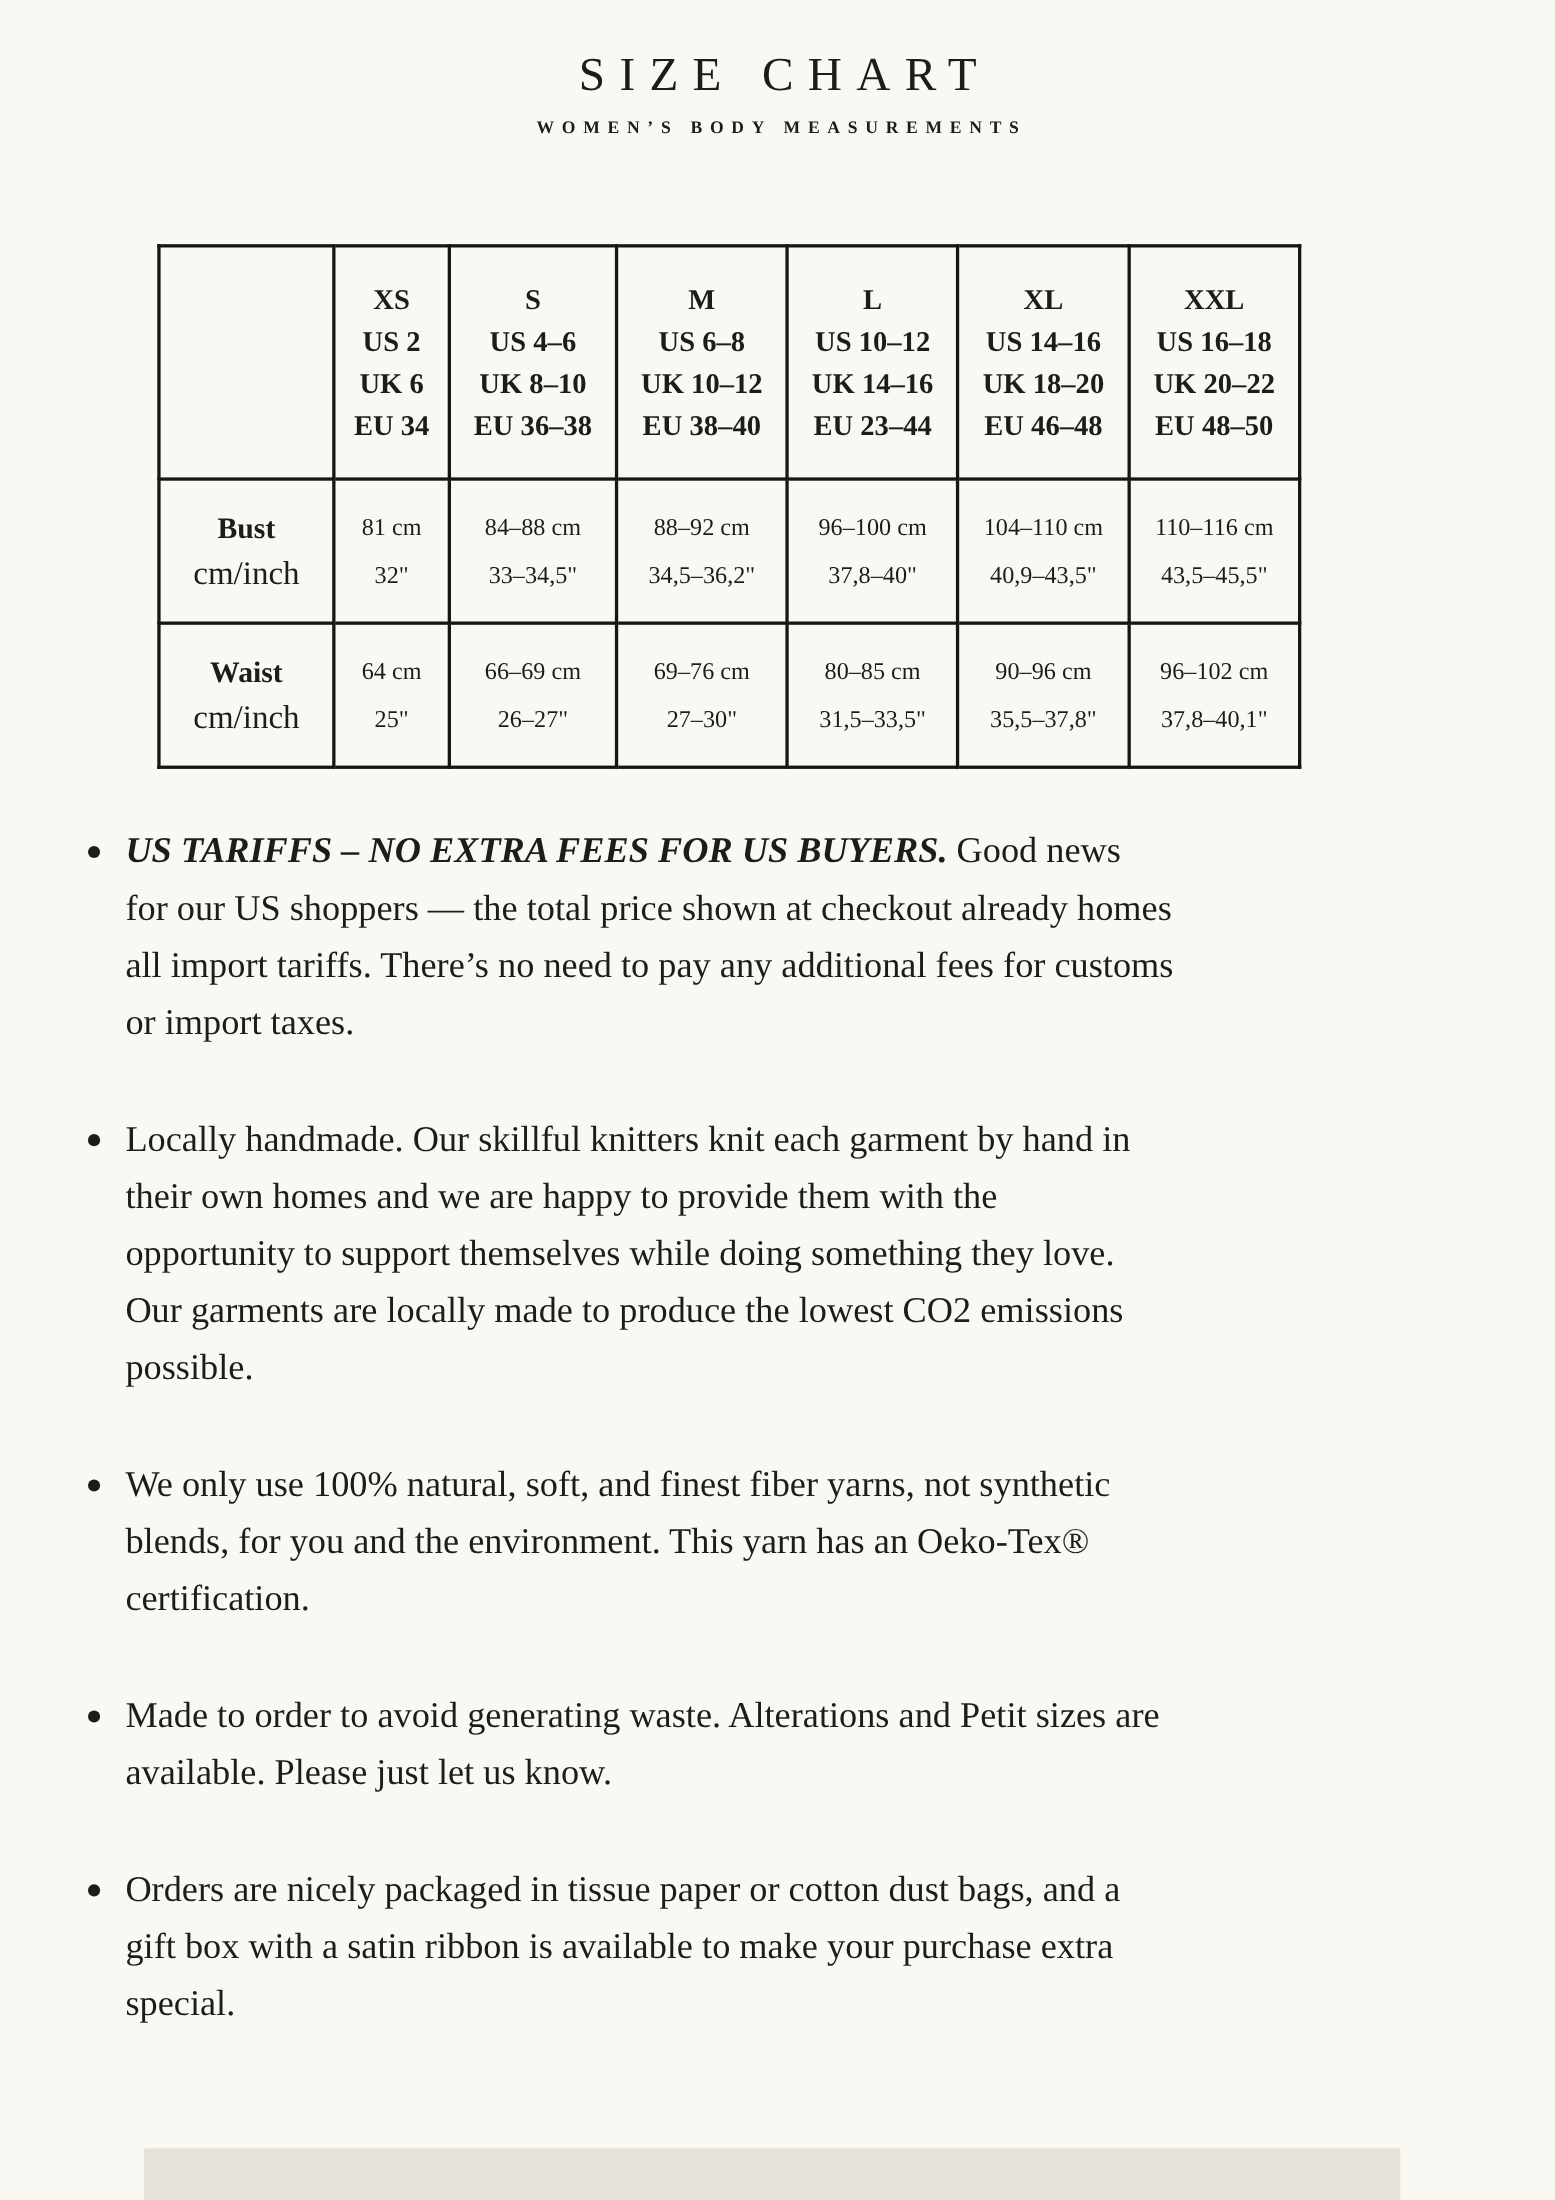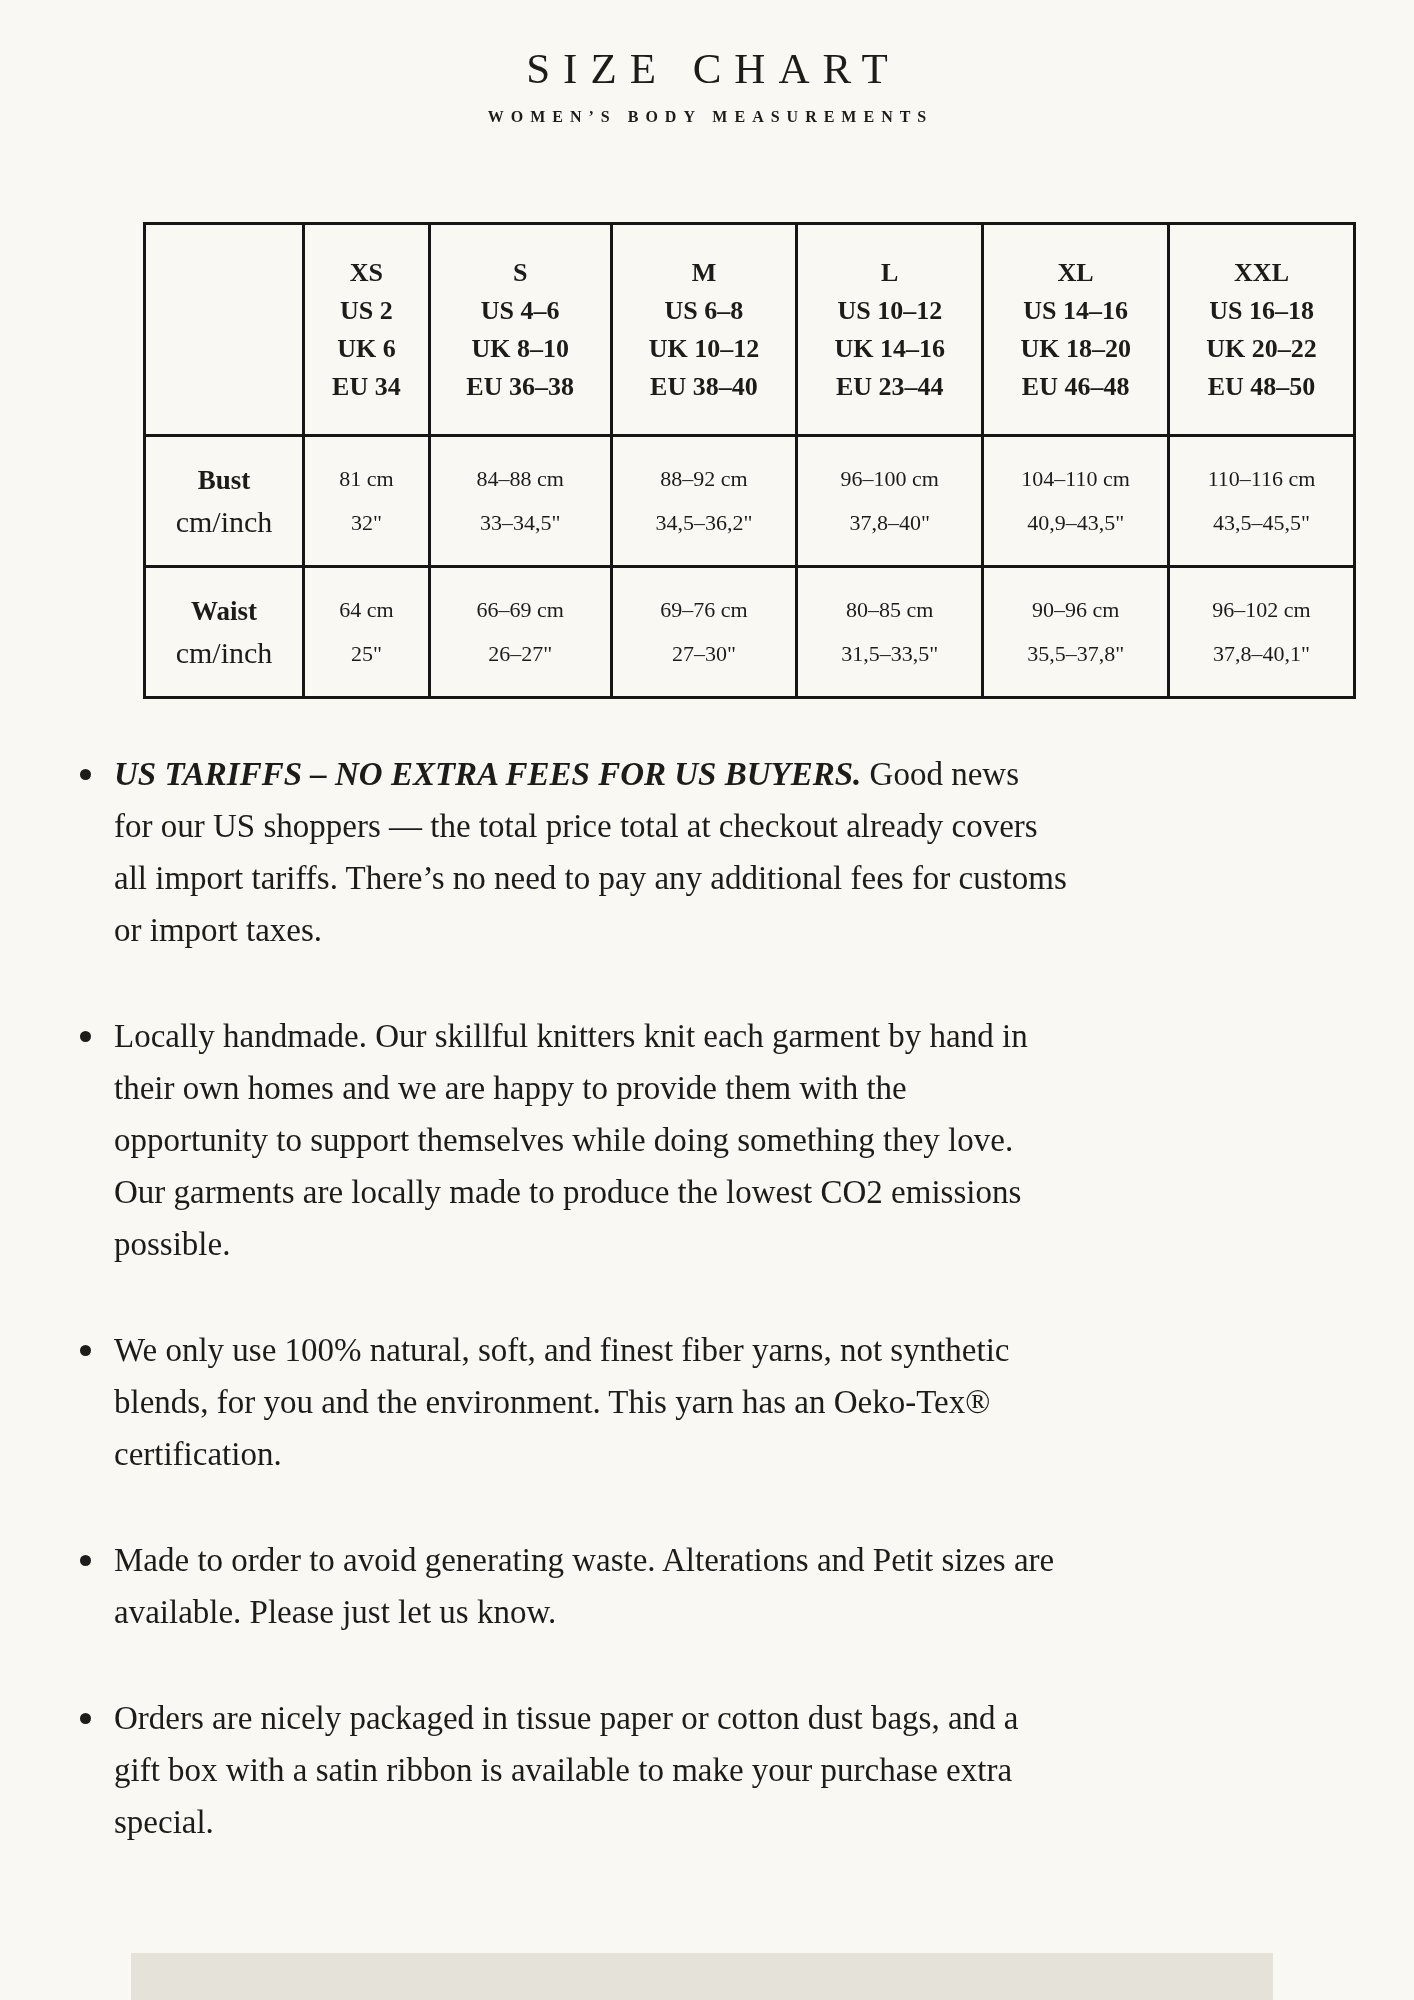--- a/index.html
+++ b/index.html
@@ -36,21 +36,21 @@
     text-align: center;
     font-size: 16px;
     font-weight: 700;
     letter-spacing: 7px;
     text-indent: 7px;
   }
   table.size-table {
     position: absolute;
     left: 143px;
     top: 222px;
-    width: 1213px;
+    width: 1040px;
     border-collapse: collapse;
   }
   .size-table th, .size-table td {
     border: 3px solid #161616;
     text-align: center;
     vertical-align: middle;
     padding: 0 8px;
     font-weight: 400;
   }
   .size-table tr.header-row { height: 212px; }
@@ -204,21 +204,21 @@
         <div class="dline">37,8–40,1"</div>
       </td>
     </tr>
   </tbody>
 </table>
 
 <ul class="feature-list">
   <li>
     <span class="dot"></span>
     <p><span class="lead">US TARIFFS – NO EXTRA FEES FOR US BUYERS.</span> <span class="body-text">Good news
-for our US shoppers — the total price total at checkout already covers
+for our US shoppers — the total price shown at checkout already homes
 all import tariffs. There’s no need to pay any additional fees for customs
 or import taxes.</span></p>
   </li>
   <li>
     <span class="dot"></span>
     <p><span class="body-text">Locally handmade. Our skillful knitters knit each garment by hand in
 their own homes and we are happy to provide them with the
 opportunity to support themselves while doing something they love.
 Our garments are locally made to produce the lowest CO2 emissions
 possible.</span></p>

